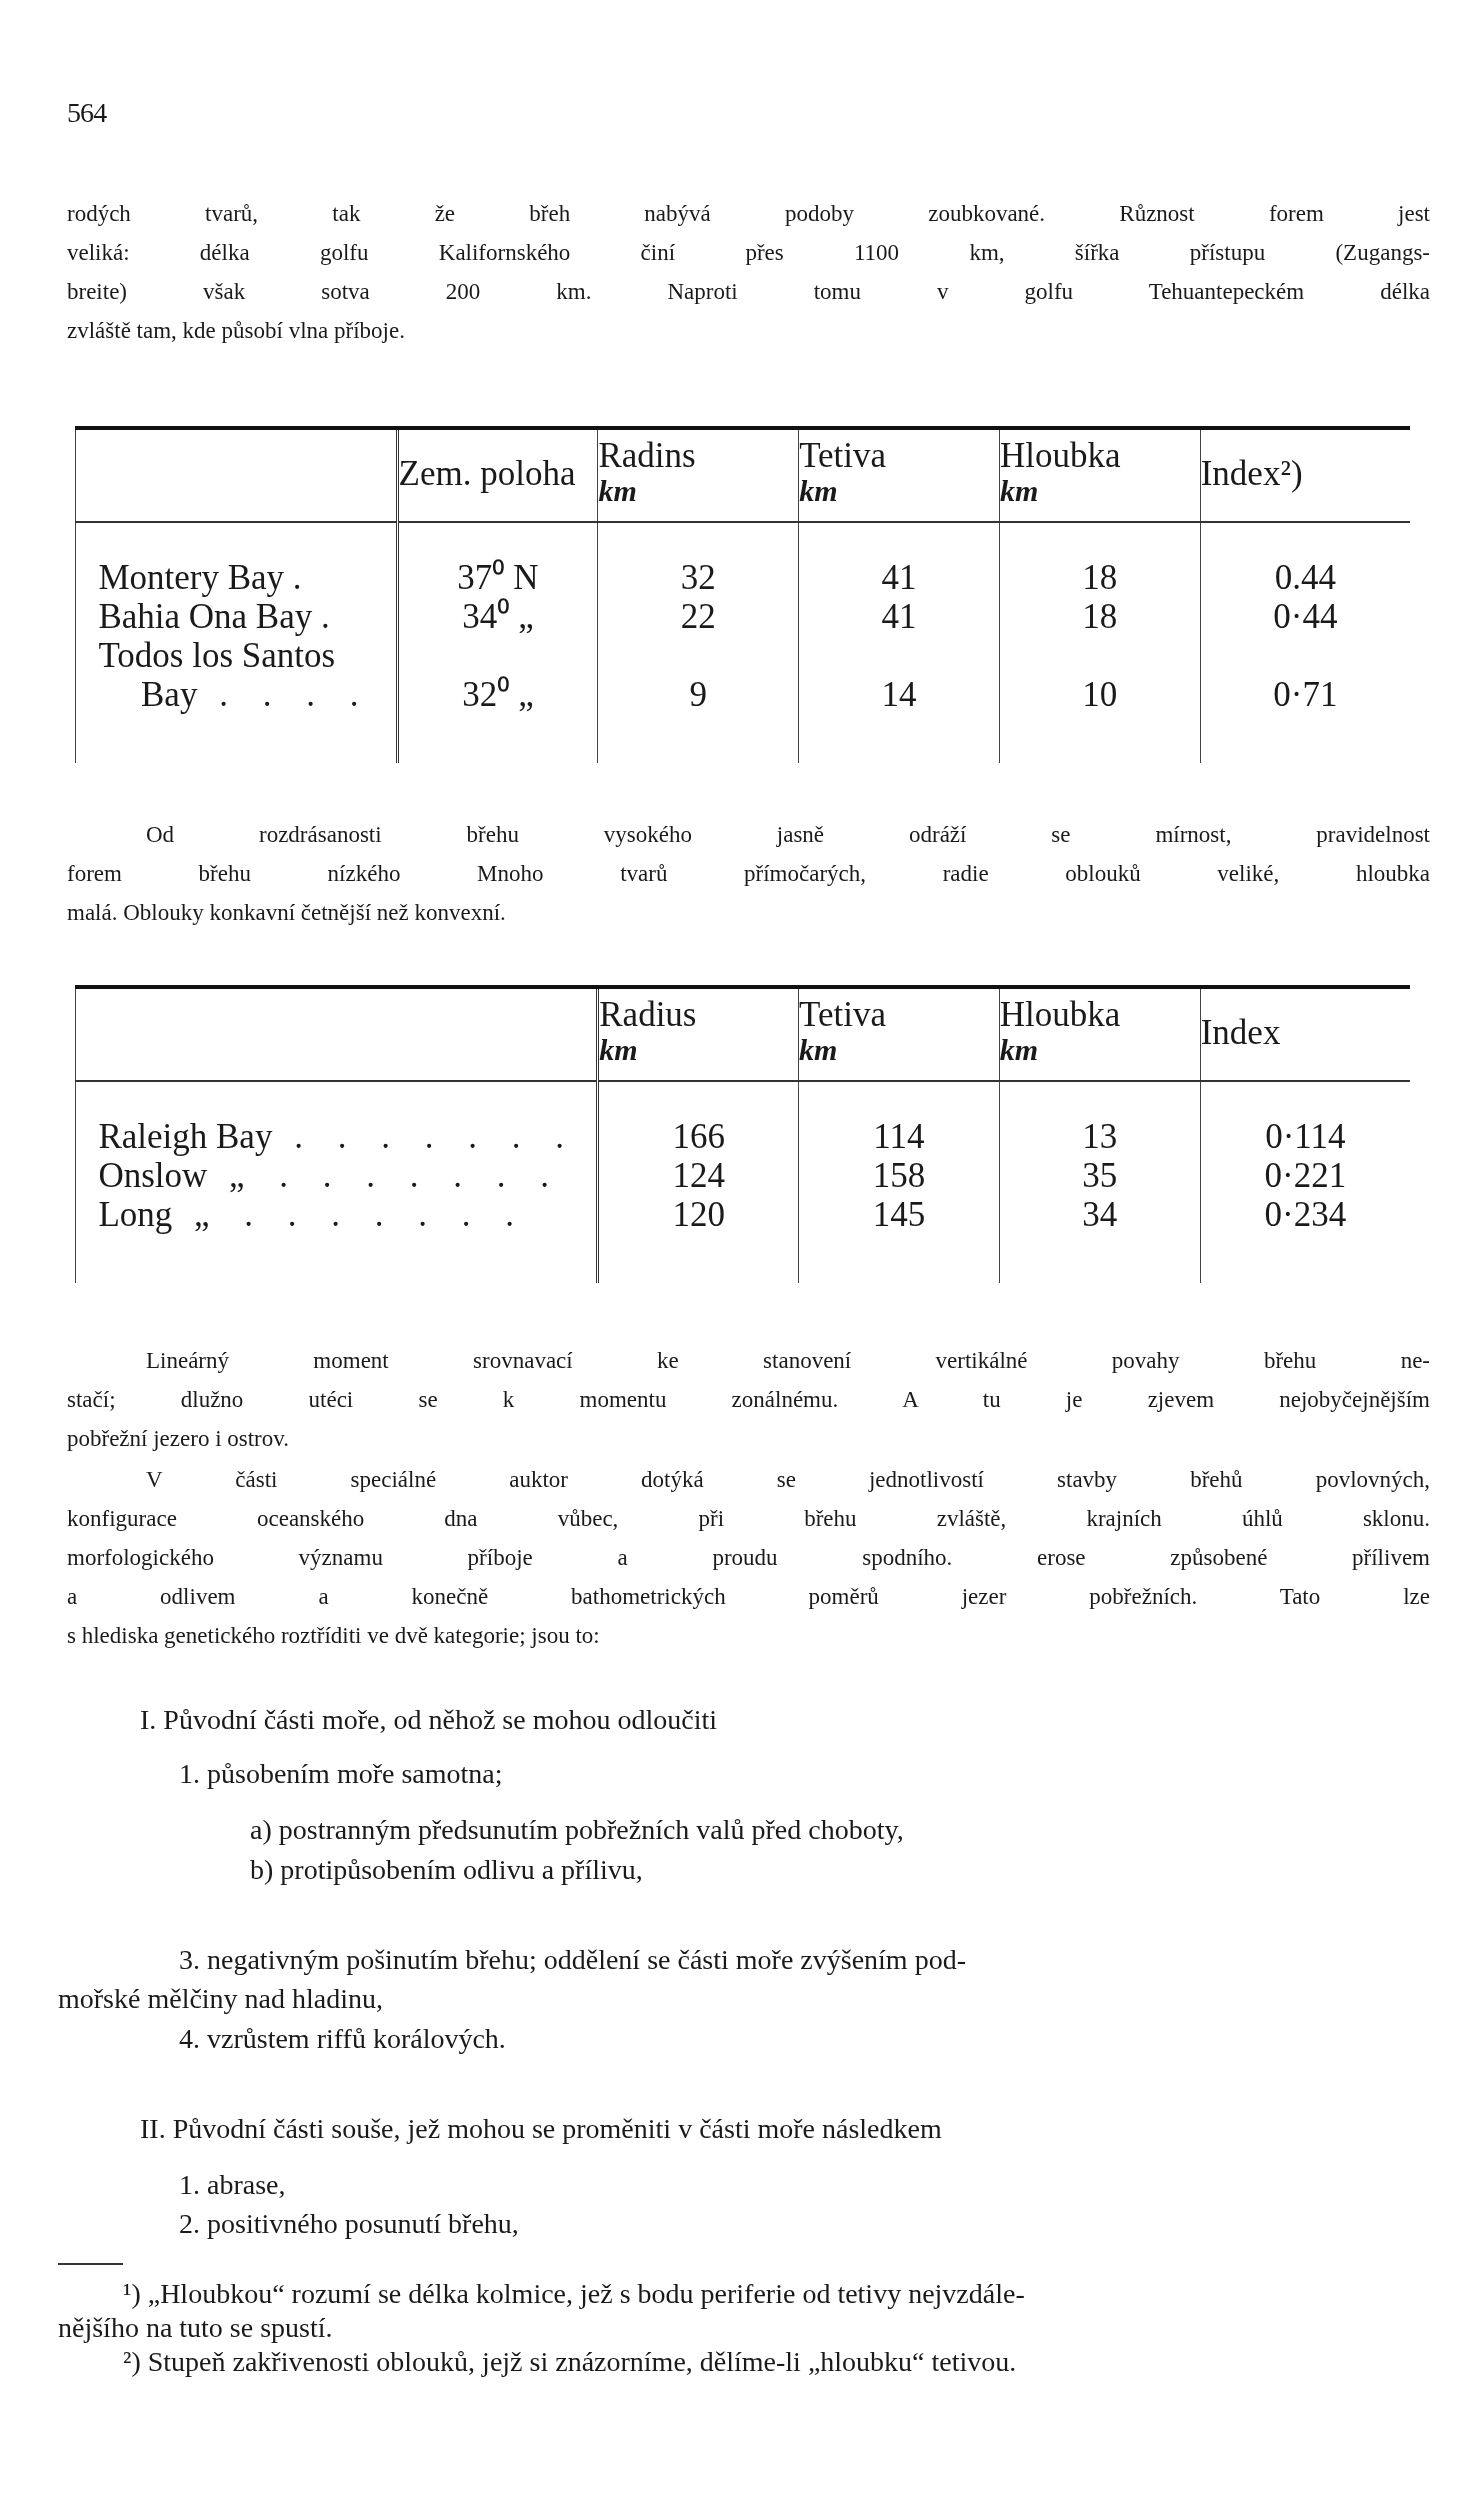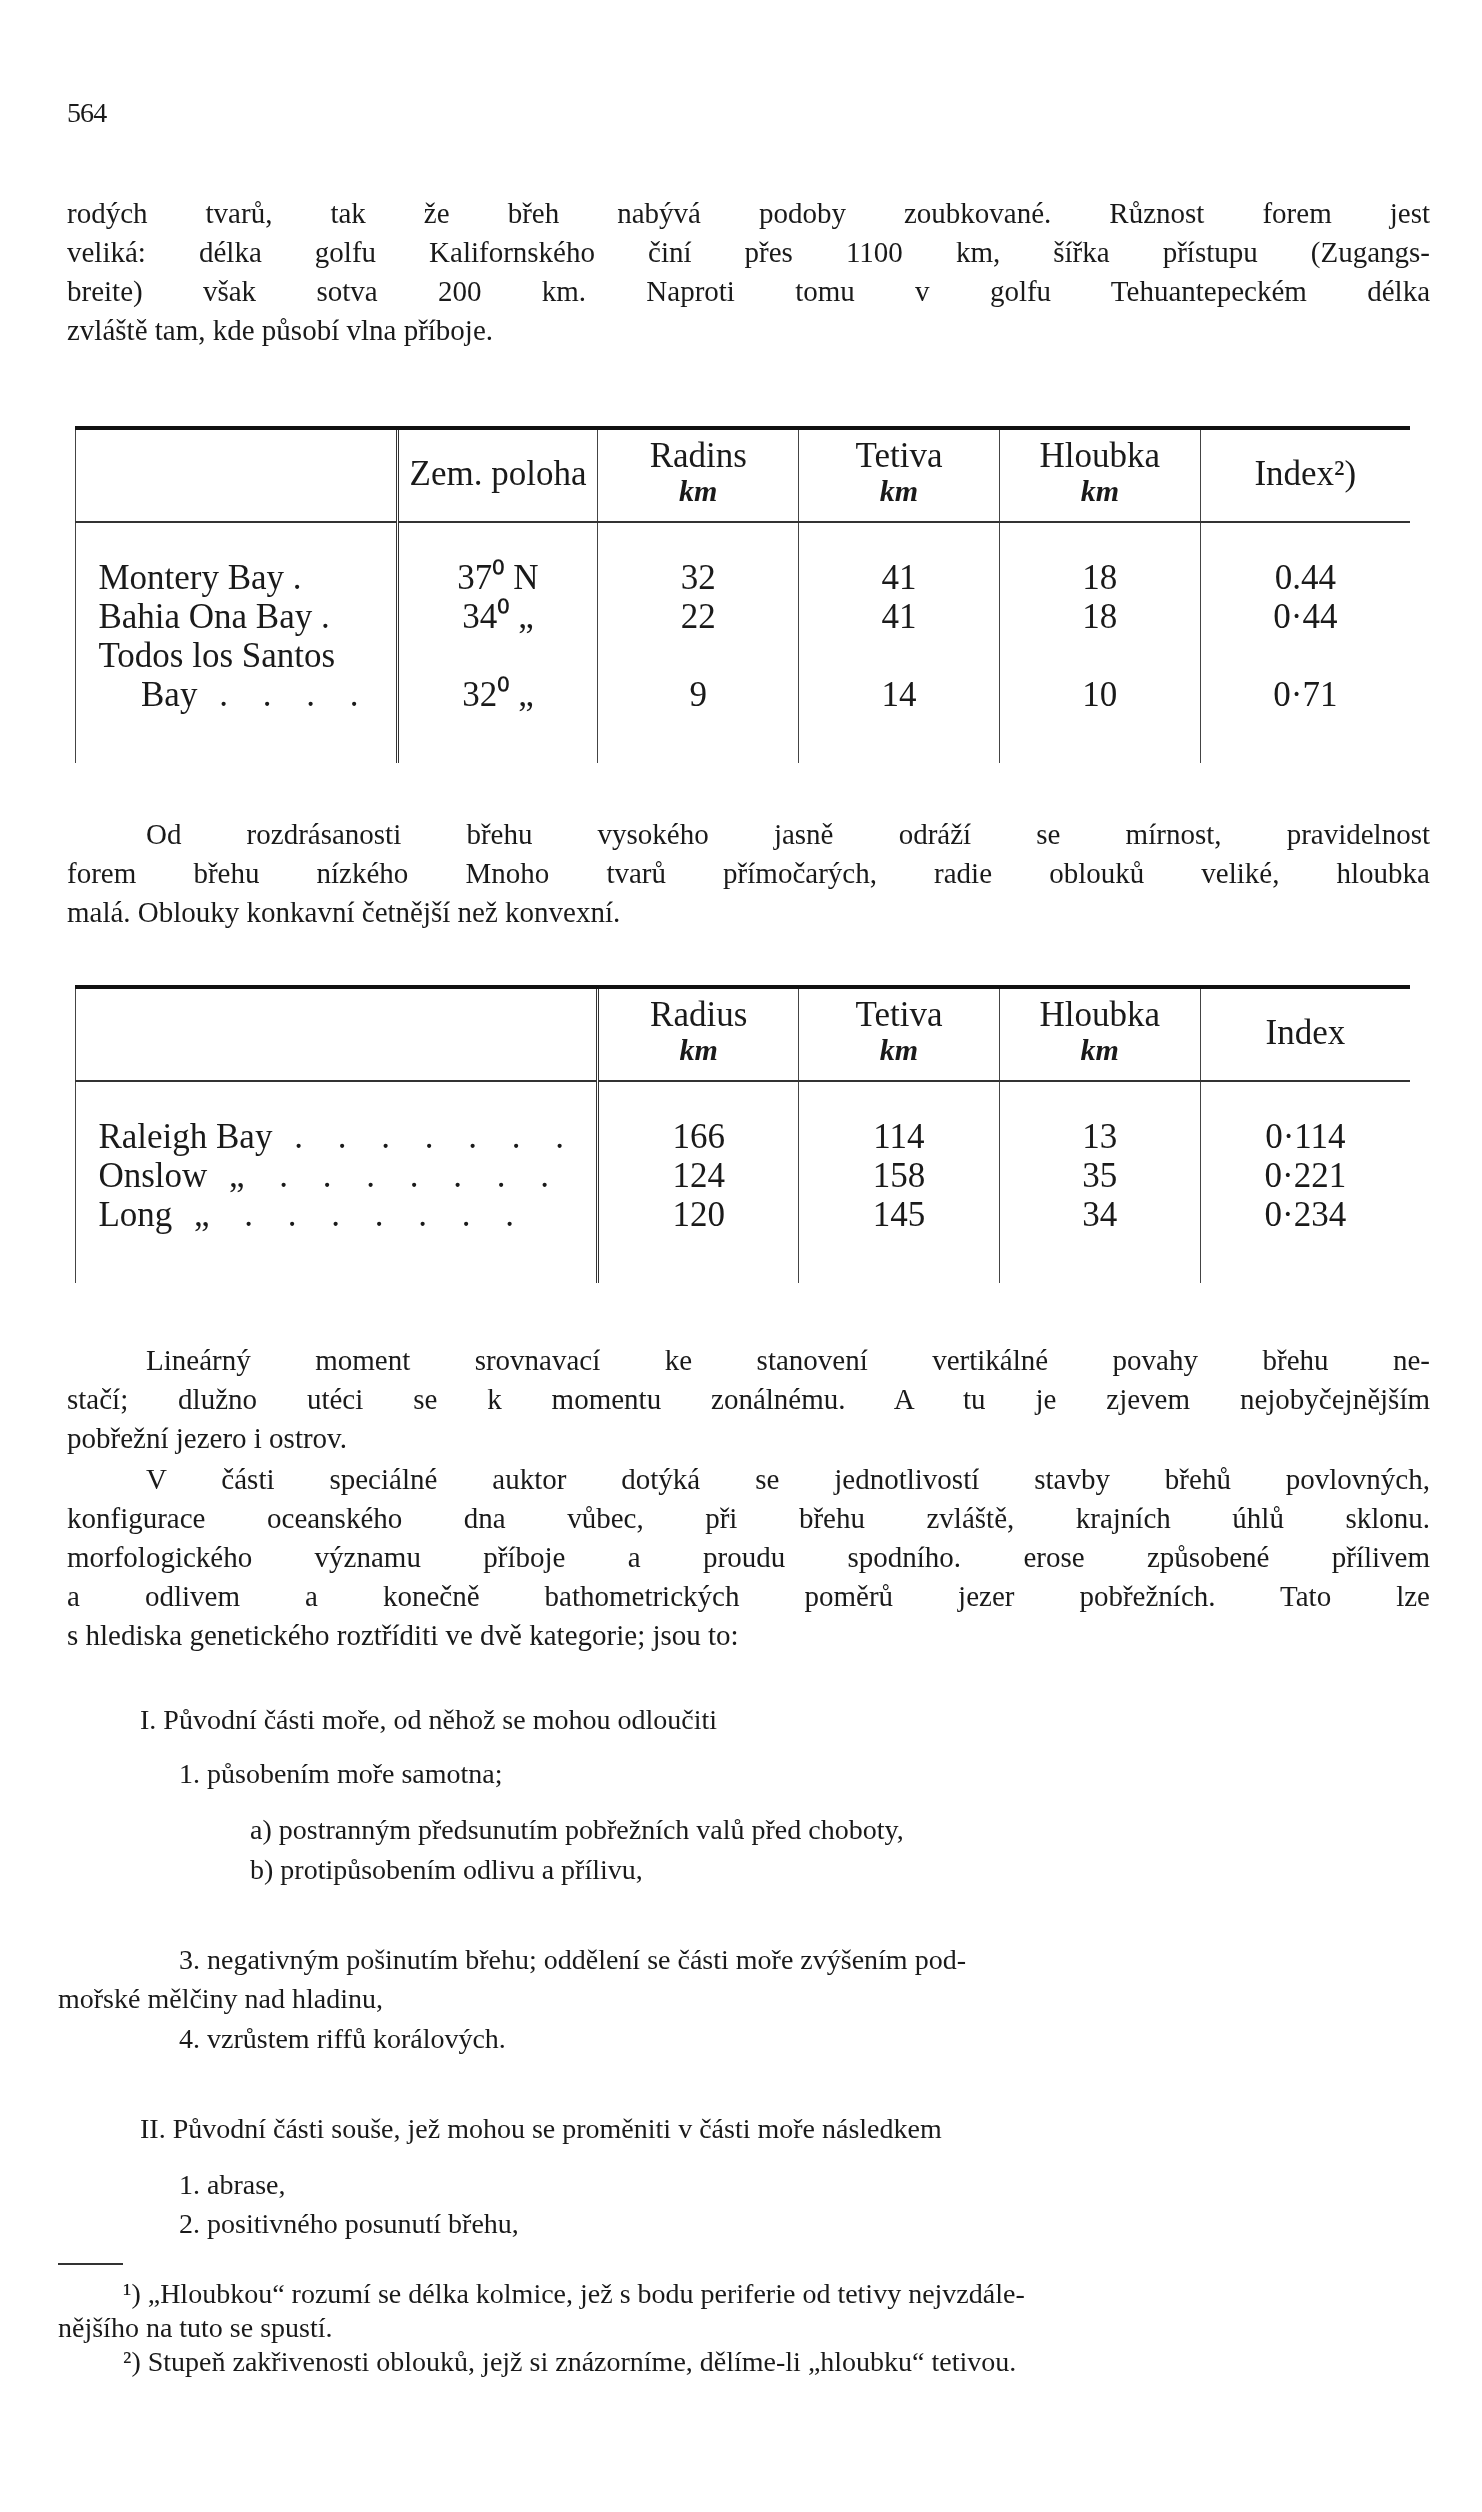--- a/index.html
+++ b/index.html
@@ -13,39 +13,39 @@
   }
   .page { position: absolute; left: 0; top: 0; width: 1222px; height: 2512px; }
   .page-number {
     position: absolute; left: 67px; top: 97px;
     font-size: 28px; letter-spacing: -0.9px;
     font-family: "Liberation Serif", serif;
   }
   .para {
     position: absolute; left: 67px; width: 1363px;
     font-family: "Liberation Serif", serif;
-    font-size: 29px;
+    font-size: 23px;
     line-height: 39px;
     text-align: justify;
     text-align-last: left;
   }
   .para .line { display: block; white-space: nowrap; text-align-last: justify; }
   .para .line.last { text-align-last: left; }
   .indent { padding-left: 79px; }
 
   
   .tbl {
     position: absolute; left: 75px; width: 1335px;
     font-family: "Liberation Serif", serif;
     font-size: 35px;
     border-top: 4.7px solid #111;
   }
   .tbl table { border-collapse: collapse; width: 100%; }
   .tbl th {
-    font-weight: normal; text-align: center; vertical-align: middle;
+    font-weight: normal; text-align: left; vertical-align: middle;
     line-height: 34px; padding: 9.3px 0 13px 0;
     border-bottom: 2.8px double #333;
     border-left: 1.4px solid #444;
   }
   .tbl td {
     text-align: center; line-height: 39px; padding: 0;
     border-left: 1.4px solid #444;
   }
   .tbl td.name, .tbl th.name { text-align: left; padding-left: 22.4px; border-left: 1.4px solid #444; }
   .tbl th.dbl, .tbl td.dbl { border-left: 3.7px double #333; }

